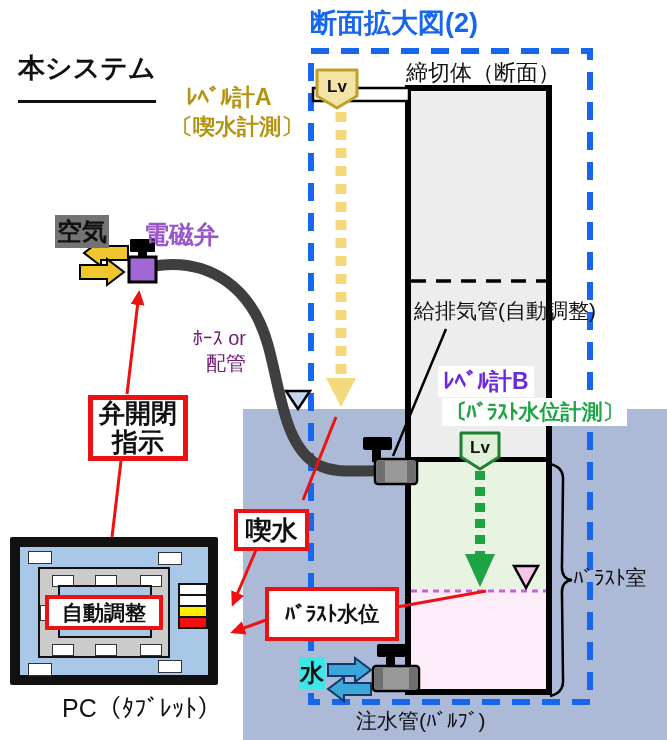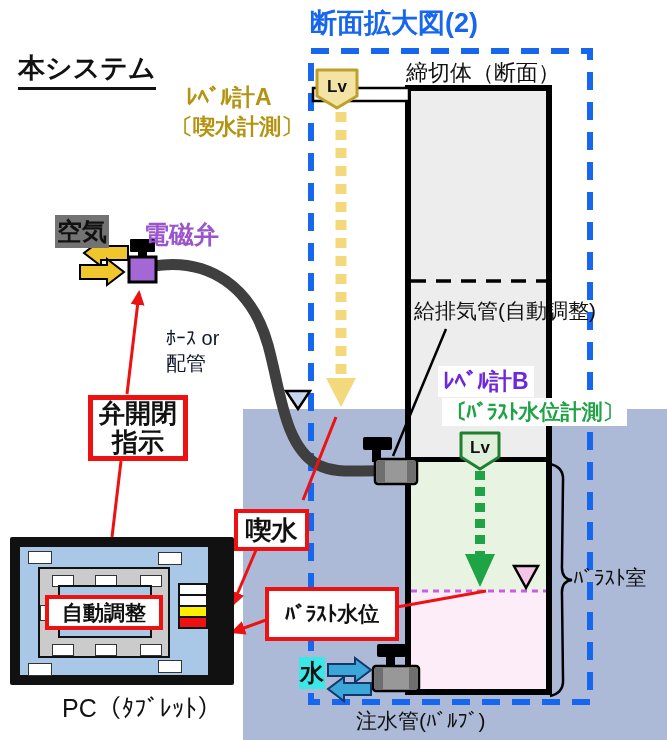--- a/index.html
+++ b/index.html
@@ -5,43 +5,43 @@
   html,body{margin:0;padding:0;background:#fff;}
   #canvas{
     position:relative;width:667px;height:740px;overflow:hidden;background:#fff;
     font-family:"Liberation Sans","DejaVu Sans",sans-serif;color:#111;
   }
   .abs{position:absolute;white-space:nowrap;}
   #shape-layer{position:absolute;left:0;top:0;z-index:1;}
   .lbl{z-index:2;}
   svg text{font-family:"Liberation Sans","DejaVu Sans",sans-serif;font-weight:bold;font-size:17px;fill:#111;}
   
-  .main-title{left:18px;top:50px;font-size:27px;font-weight:bold;border-bottom:3px solid #111;padding-bottom:1px;}
+  .main-title{left:18px;top:50px;font-size:27px;font-weight:bold;border-bottom:3px solid #111;padding-bottom:14px;}
   .section-title{left:310px;top:5px;font-size:27px;font-weight:bold;color:#1666ee;}
   .closure{left:406px;top:58px;font-size:22px;}
   .lvl-a1{left:186px;top:82px;font-size:23px;font-weight:bold;color:#b3930f;text-align:right;}
   .lvl-a2{left:171px;top:112px;font-size:22px;font-weight:bold;color:#b3930f;}
   .air{left:55px;top:215px;font-size:25px;font-weight:bold;background:#737373;padding:0 2px;}
   .solenoid{left:144px;top:218px;font-size:25px;font-weight:bold;color:#9a55cc;}
-  .hose-lbl{left:166px;top:326px;width:80px;text-align:left;font-size:20px;color:#0f172a;line-height:1.25;}
+  .hose-lbl{left:166px;top:326px;width:80px;text-align:right;font-size:20px;color:#701a75;line-height:1.25;}
   .redbox{border:4px solid #ee1111;background:#fff;box-sizing:border-box;
           display:flex;align-items:center;justify-content:center;text-align:center;
           font-weight:bold;color:#111;}
   .valve-cmd{left:88px;top:395px;width:100px;height:66px;border-width:5px;font-size:26px;line-height:1.12;flex-direction:column;text-align:center;}
   .draft-box{left:234px;top:509px;width:75px;height:42px;font-size:26px;}
   .ballast-box{left:265px;top:587px;width:134px;height:54px;font-size:21px;}
   .pipe-lbl{left:414px;top:297px;font-size:21px;}
   .lvl-b1{left:438px;top:366px;font-size:23px;font-weight:bold;color:#6d28d9;background:#fff;padding:0 5px;}
   .lvl-b2{left:442px;top:398px;font-size:21px;font-weight:bold;color:#1ea345;background:#fff;padding:0 3px;}
   .ballast-room{left:573px;top:564px;font-size:21px;}
   .water-lbl{left:299px;top:657px;font-size:24px;font-weight:bold;background:#3ae8e8;padding:0 1px;}
   .inject-lbl{left:356px;top:707px;font-size:21px;}
   .pc-lbl{left:62px;top:694px;font-size:25px;}
   
-  .pc-bezel{left:10px;top:537px;width:224px;height:148px;background:#111;border-radius:2px;}
+  .pc-bezel{left:10px;top:537px;width:208px;height:148px;background:#111;border-radius:2px;}
   .pc-screen{position:absolute;left:10px;top:10px;width:188px;height:128px;background:#a9c8e8;}
   .chip{position:absolute;background:#fff;border:1px solid #333;}
   .pc-frame{position:absolute;left:18px;top:20px;width:132px;height:91px;background:#cbcbcb;border:2px solid #111;box-sizing:border-box;}
   .pc-inner{position:absolute;left:38px;top:38px;width:94px;height:53px;background:#a9c8e8;border:2px solid #111;box-sizing:border-box;}
   .auto-box{position:absolute;left:25px;top:48px;width:118px;height:35px;font-size:21px;border-width:4px;}
   .indicator{position:absolute;left:158px;top:36px;width:30px;border:2px solid #111;box-sizing:border-box;}
   .ind-cell{height:9px;border-bottom:2px solid #111;}
   .ind-cell:last-child{border-bottom:none;}
 </style>
 </head>

